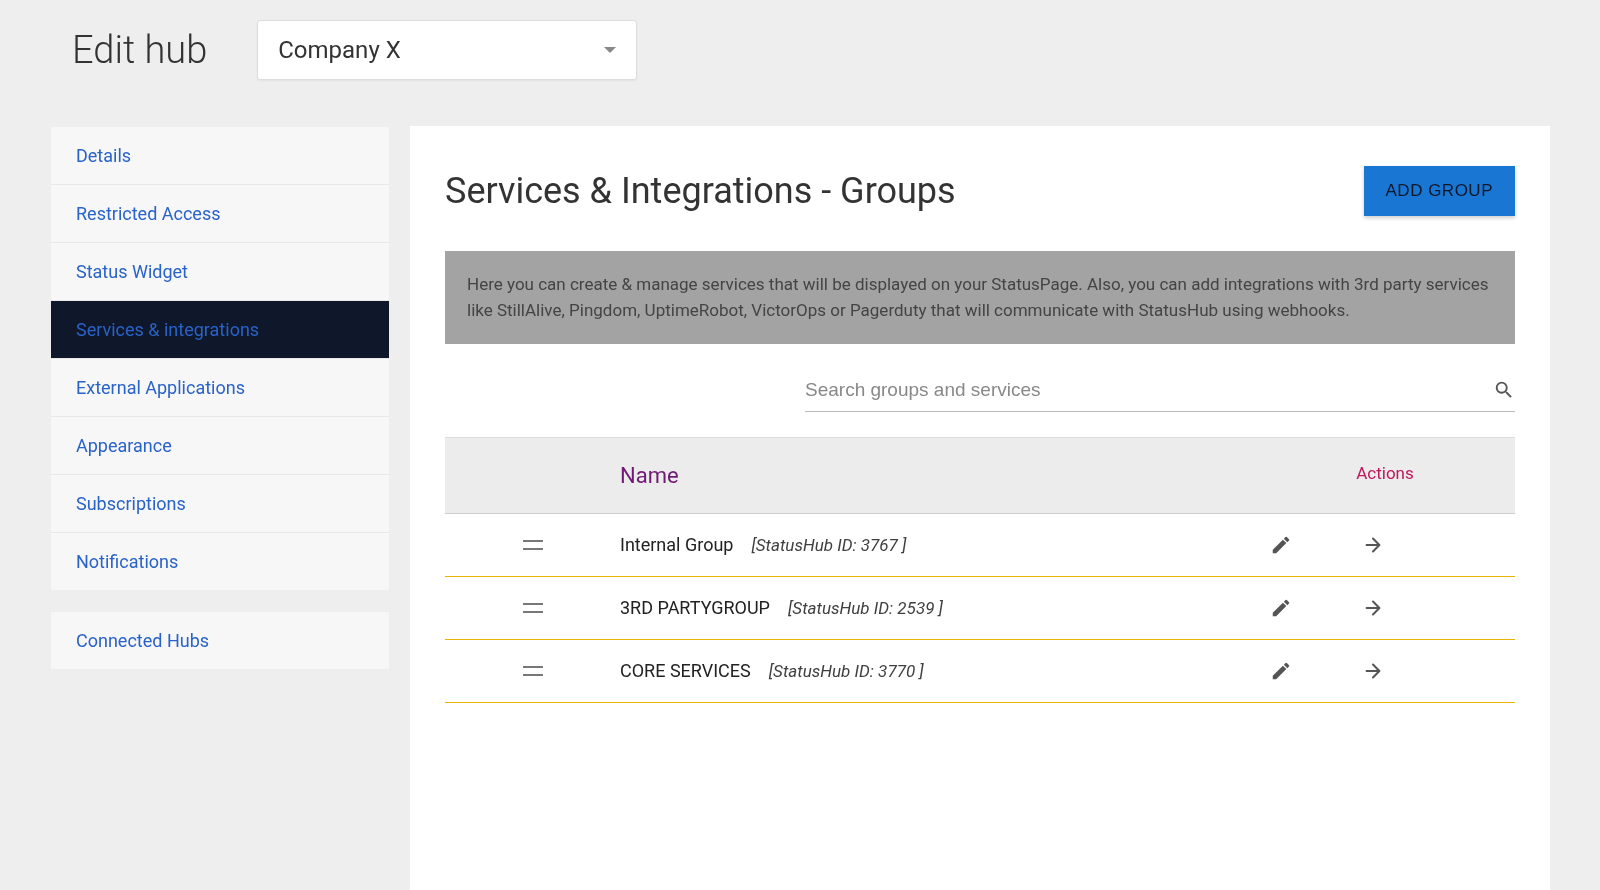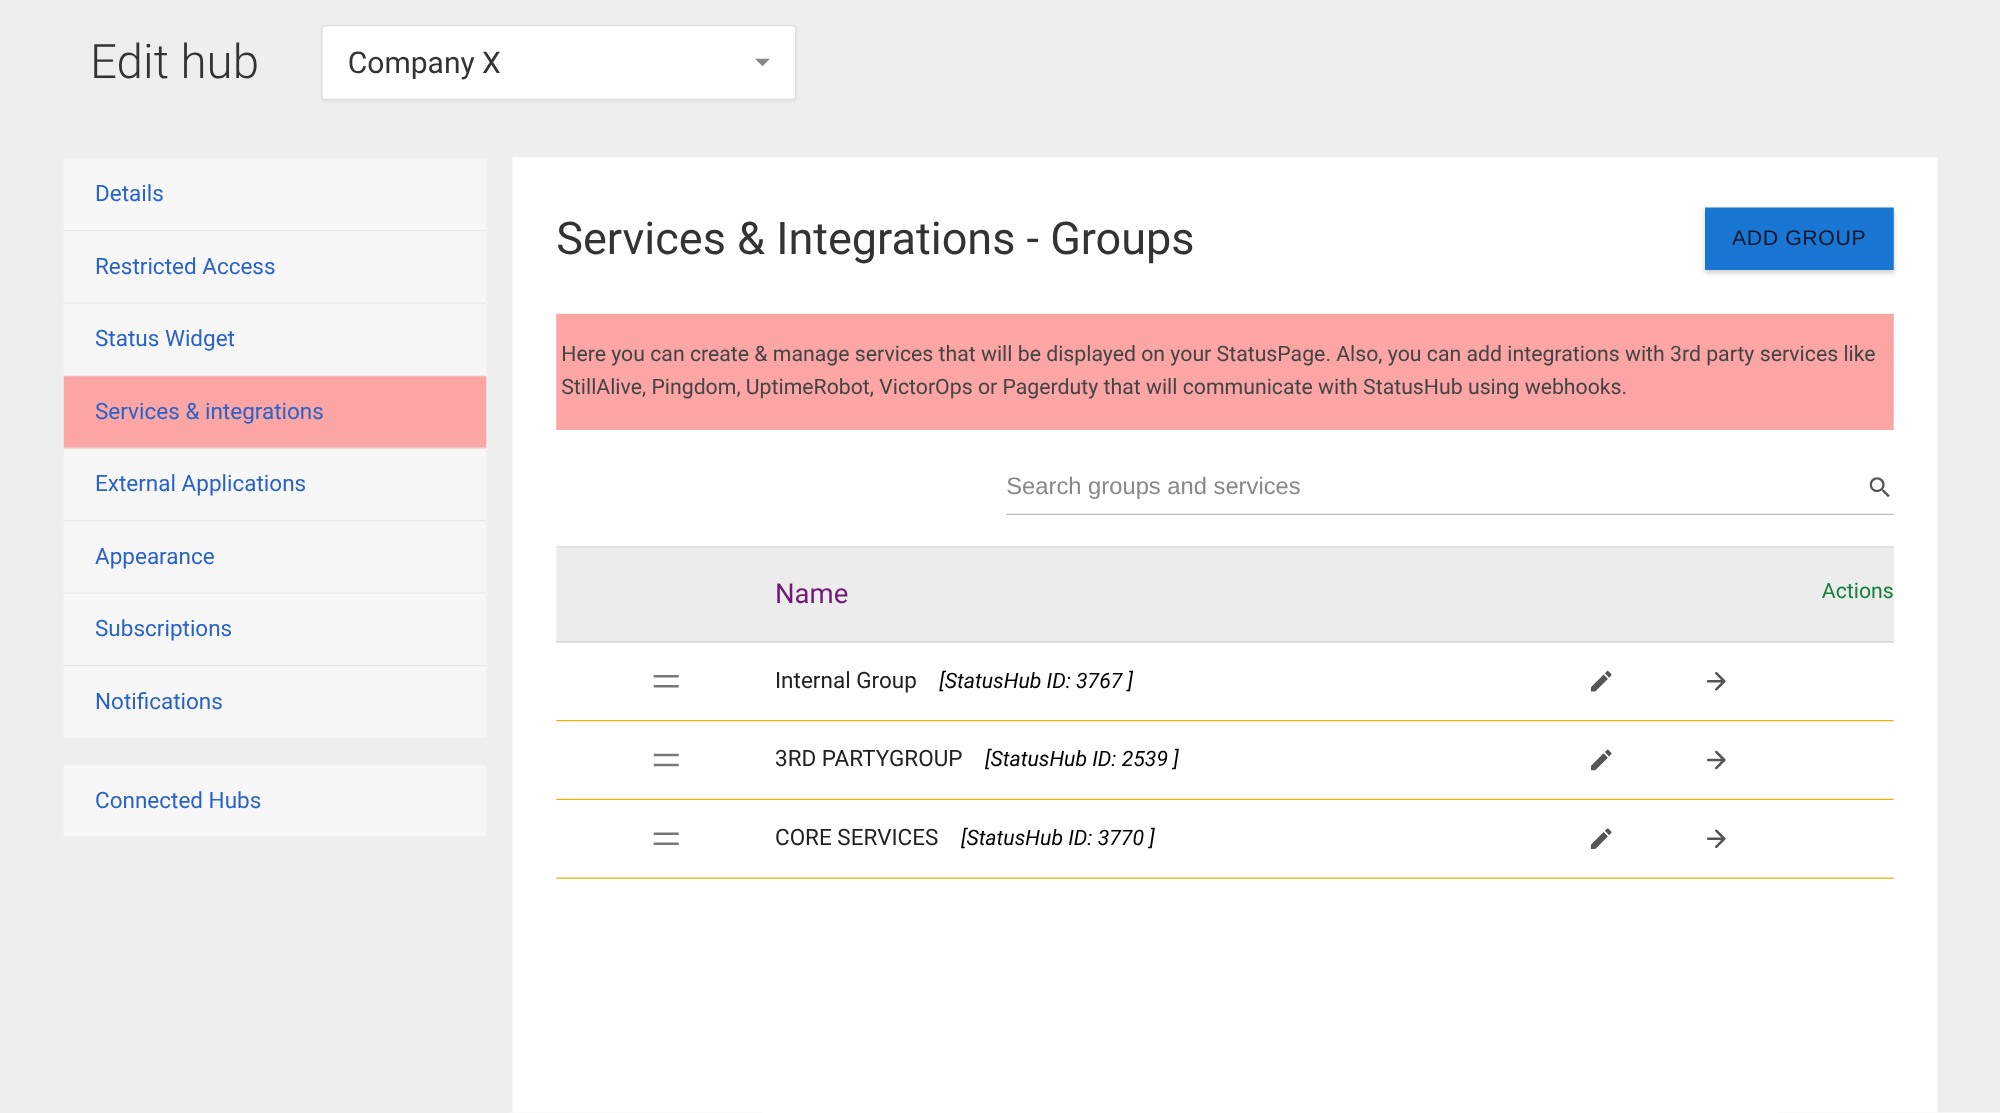--- a/index.html
+++ b/index.html
@@ -67,21 +67,21 @@
       padding: 18px 25px;
       border-bottom: 1px solid #e8e8e8;
       cursor: pointer;
       font-size: 18px;
       color: #2962c8;
     }
     .sidebar-item:last-child {
       border-bottom: none;
     }
     .sidebar-item.active {
-      background: #fca5a5;
+      background: #0f172a;
     }
     .main {
       flex: 1;
       background: #fff;
       min-height: 770px;
       padding: 40px 0;
     }
     .panel {
       margin: 0 35px;
       background: #fff;
@@ -101,22 +101,22 @@
       background: #1976d2;
       color: #0f172a;
       border: none;
       padding: 15px 22px;
       font-size: 17px;
       letter-spacing: 0.5px;
       cursor: pointer;
       box-shadow: 0 2px 4px rgba(0,0,0,0.2);
     }
     .info-box {
-      background: #fca5a5;
-      padding: 20px 4px;
+      background: #a3a3a3;
+      padding: 20px 22px;
       font-size: 17px;
       line-height: 1.55;
       color: #444;
       margin-bottom: 35px;
     }
     .search-row {
       display: flex;
       align-items: center;
       margin-left: 360px;
       border-bottom: 1px solid #bbb;
@@ -153,23 +153,23 @@
     .th-drag {
       width: 175px;
     }
     .th-name {
       flex: 1;
       font-size: 22px;
       color: #701a75;
     }
     .th-actions {
       width: 260px;
-      text-align: right;
+      text-align: center;
       font-size: 17px;
-      color: #15803d;
+      color: #be185d;
     }
     .table-row {
       display: flex;
       align-items: center;
       border-bottom: 1px solid #eab308;
       padding: 20px 0;
     }
     .td-drag {
       width: 175px;
       display: flex;
@@ -189,21 +189,21 @@
       align-items: baseline;
       gap: 18px;
     }
     .group-name {
       font-size: 18px;
       color: #222;
     }
     .group-id {
       font-size: 17px;
       font-style: italic;
-      color: #000000;
+      color: #404040;
     }
     .td-actions {
       width: 260px;
       display: flex;
       gap: 70px;
       align-items: center;
       padding-left: 15px;
     }
     .action-icon {
       width: 22px;

